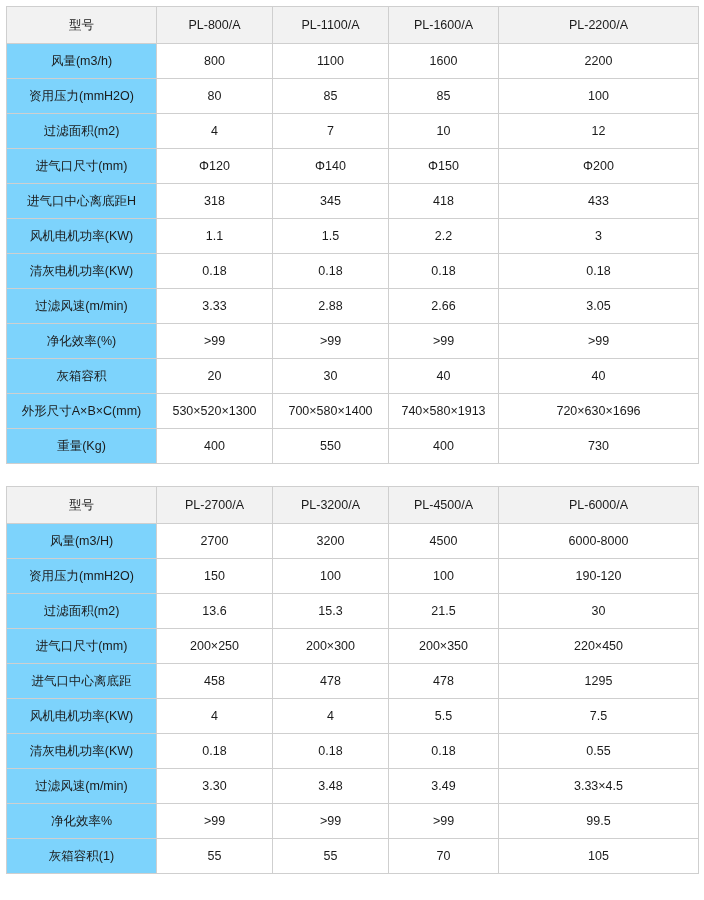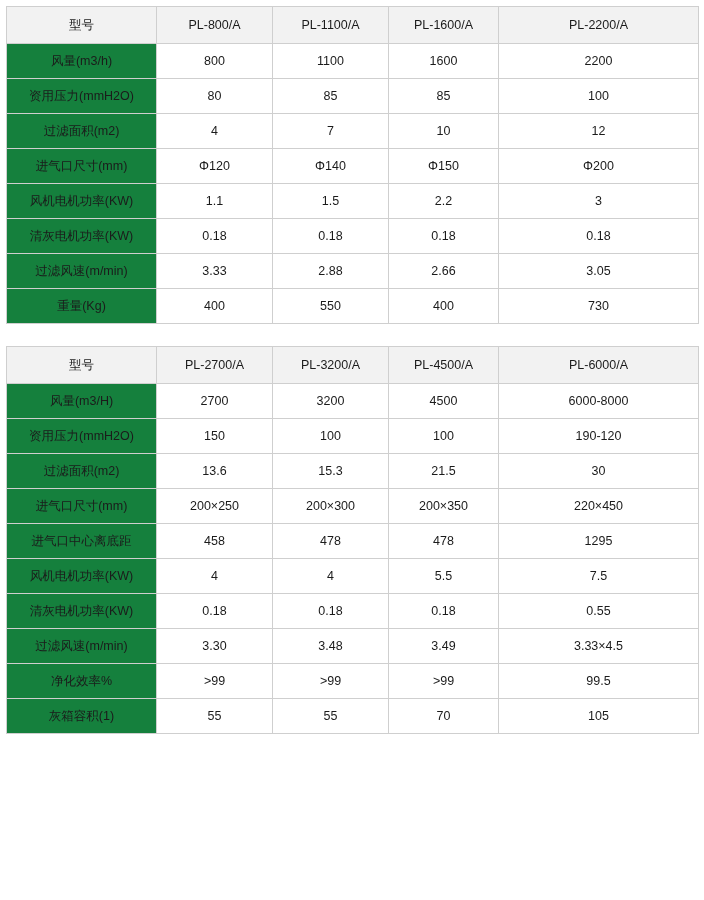--- a/index.html
+++ b/index.html
@@ -37,21 +37,21 @@
     line-height: 1.2;
     white-space: nowrap;
     overflow: hidden;
   }
   table.spec tr.header td {
     background: #f2f2f2;
     font-weight: normal;
     height: 32px;
   }
   table.spec td.label {
-    background: #15803d;
+    background: #7dd3fc;
   }
   table.spec tr.header td.label {
     background: #f2f2f2;
   }
   
   col.c0 { width: 150px; }
   col.c1 { width: 116px; }
   col.c2 { width: 116px; }
   col.c3 { width: 110px; }
   col.c4 { width: 200px; }
@@ -102,39 +102,67 @@
         <td>12</td>
       </tr>
       <tr>
         <td class="label">进气口尺寸(mm)</td>
         <td>Φ120</td>
         <td>Φ140</td>
         <td>Φ150</td>
         <td>Φ200</td>
       </tr>
       <tr>
+        <td class="label">进气口中心离底距H</td>
+        <td>318</td>
+        <td>345</td>
+        <td>418</td>
+        <td>433</td>
+      </tr>
+      <tr>
         <td class="label">风机电机功率(KW)</td>
         <td>1.1</td>
         <td>1.5</td>
         <td>2.2</td>
         <td>3</td>
       </tr>
       <tr>
         <td class="label">清灰电机功率(KW)</td>
         <td>0.18</td>
         <td>0.18</td>
         <td>0.18</td>
         <td>0.18</td>
       </tr>
       <tr>
         <td class="label">过滤风速(m/min)</td>
         <td>3.33</td>
         <td>2.88</td>
         <td>2.66</td>
         <td>3.05</td>
+      </tr>
+      <tr>
+        <td class="label">净化效率(%)</td>
+        <td>&gt;99</td>
+        <td>&gt;99</td>
+        <td>&gt;99</td>
+        <td>&gt;99</td>
+      </tr>
+      <tr>
+        <td class="label">灰箱容积</td>
+        <td>20</td>
+        <td>30</td>
+        <td>40</td>
+        <td>40</td>
+      </tr>
+      <tr>
+        <td class="label">外形尺寸A×B×C(mm)</td>
+        <td>530×520×1300</td>
+        <td>700×580×1400</td>
+        <td>740×580×1913</td>
+        <td>720×630×1696</td>
       </tr>
       <tr>
         <td class="label">重量(Kg)</td>
         <td>400</td>
         <td>550</td>
         <td>400</td>
         <td>730</td>
       </tr>
     </tbody>
   </table>

